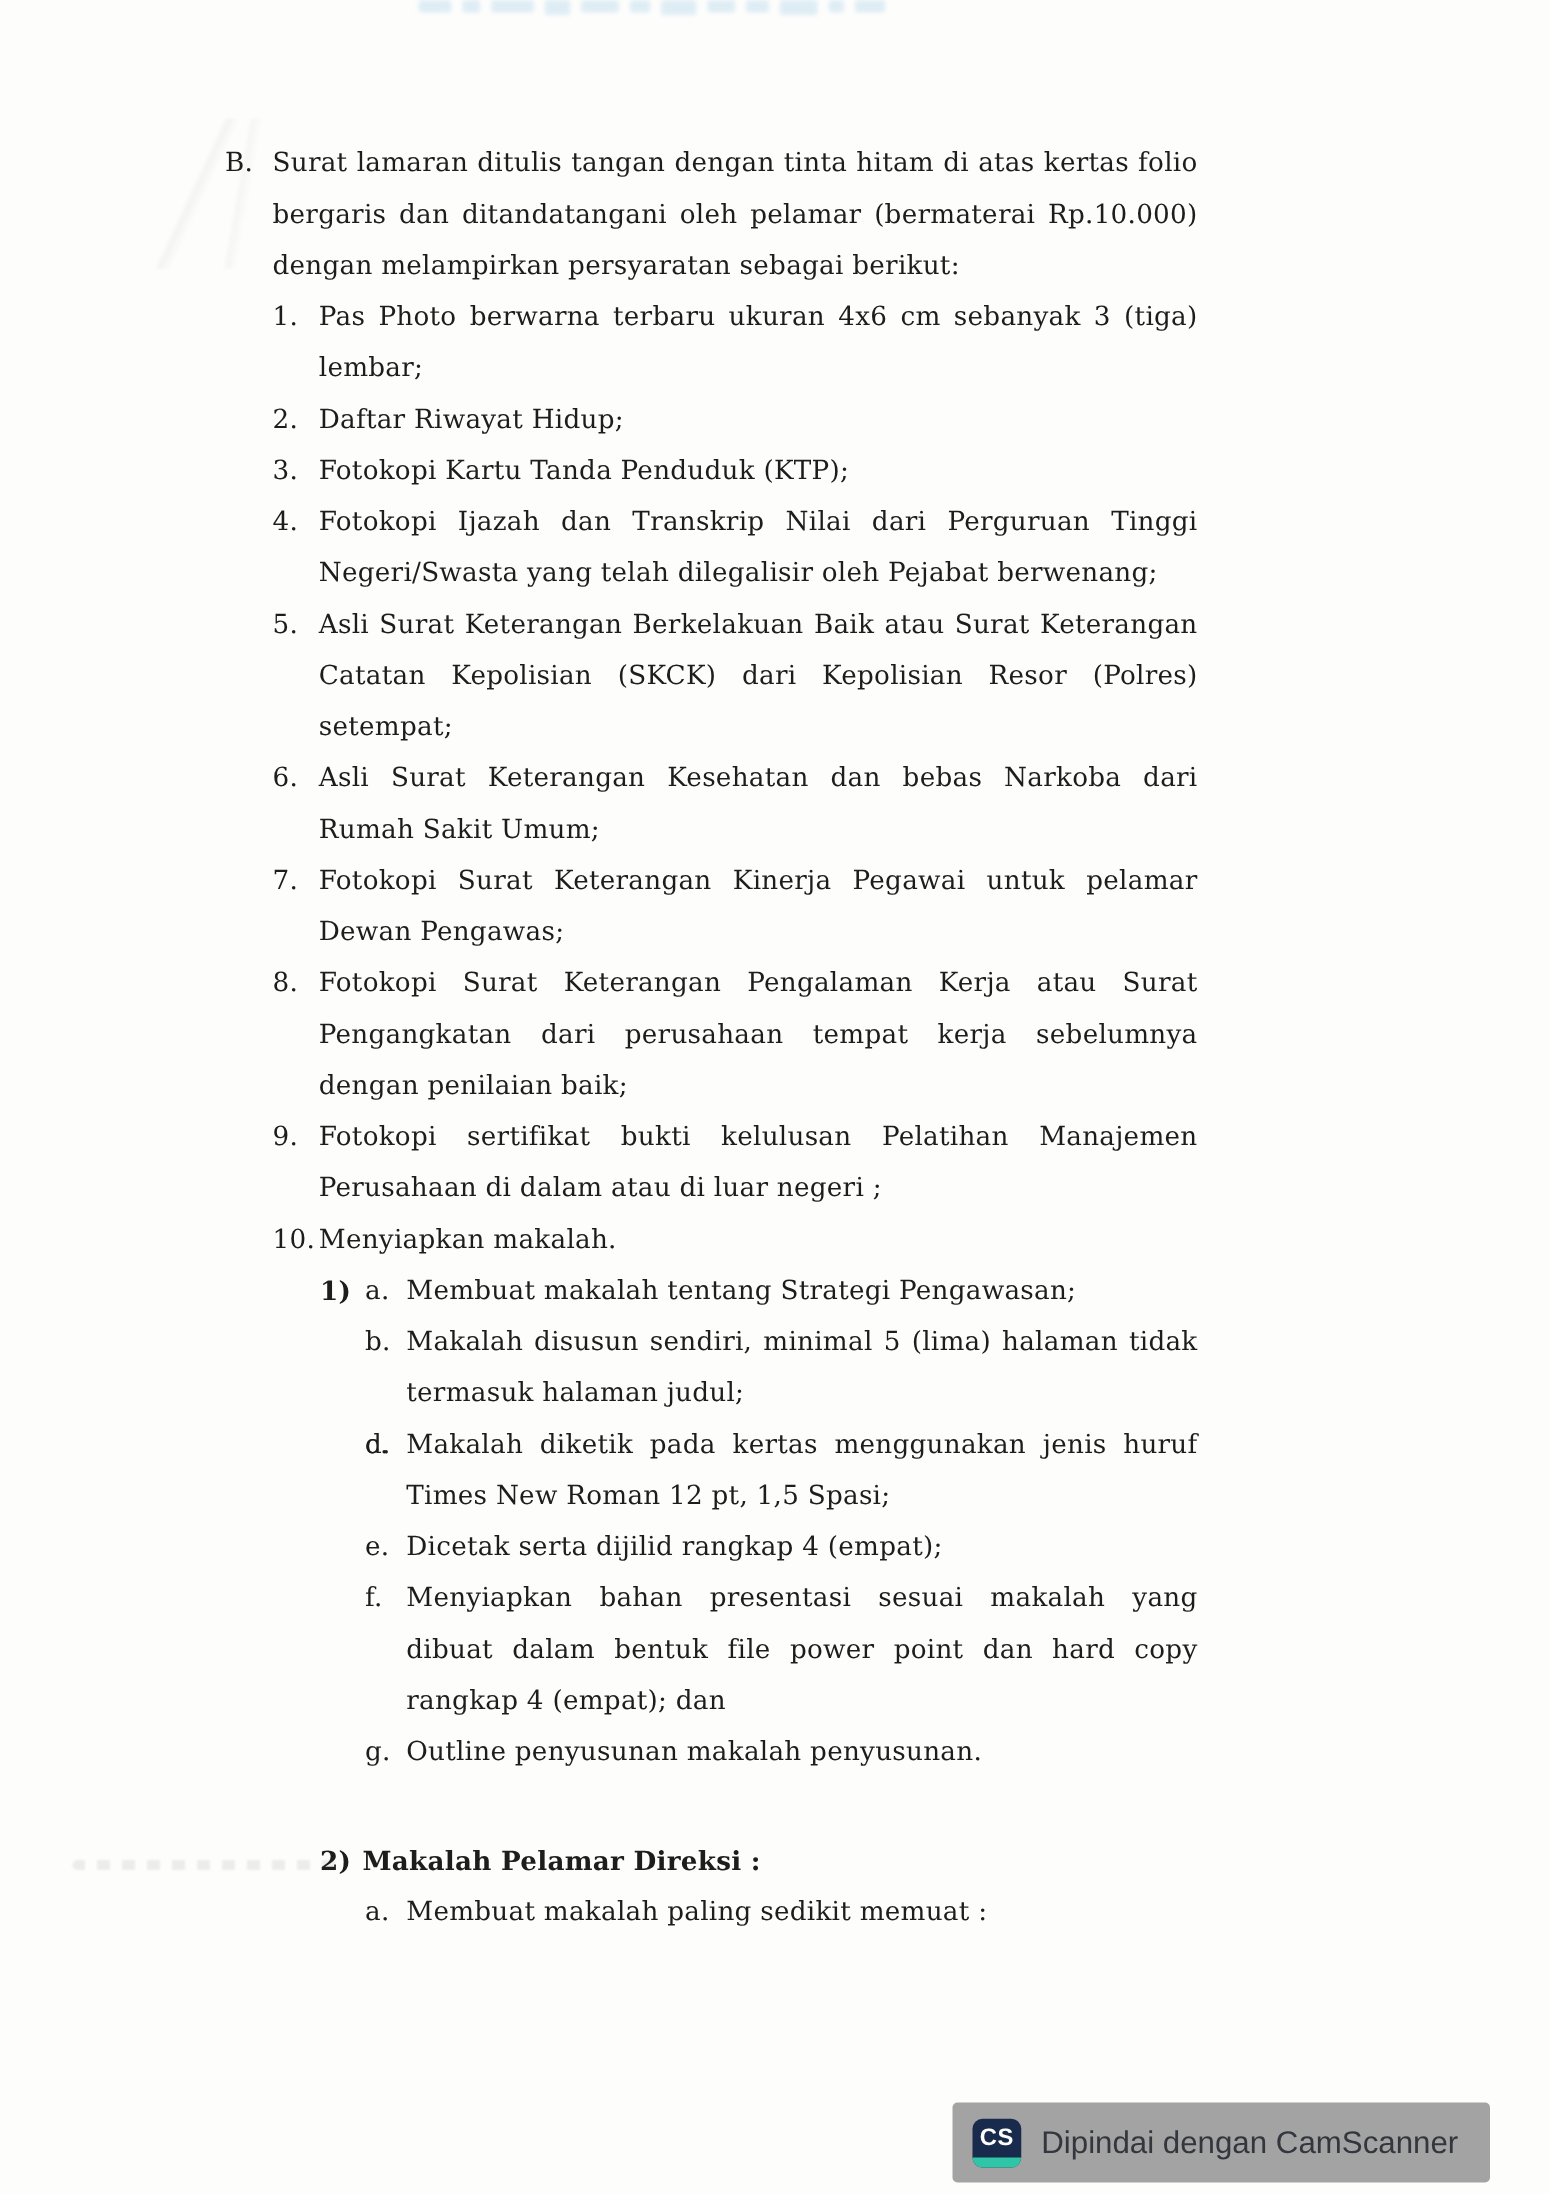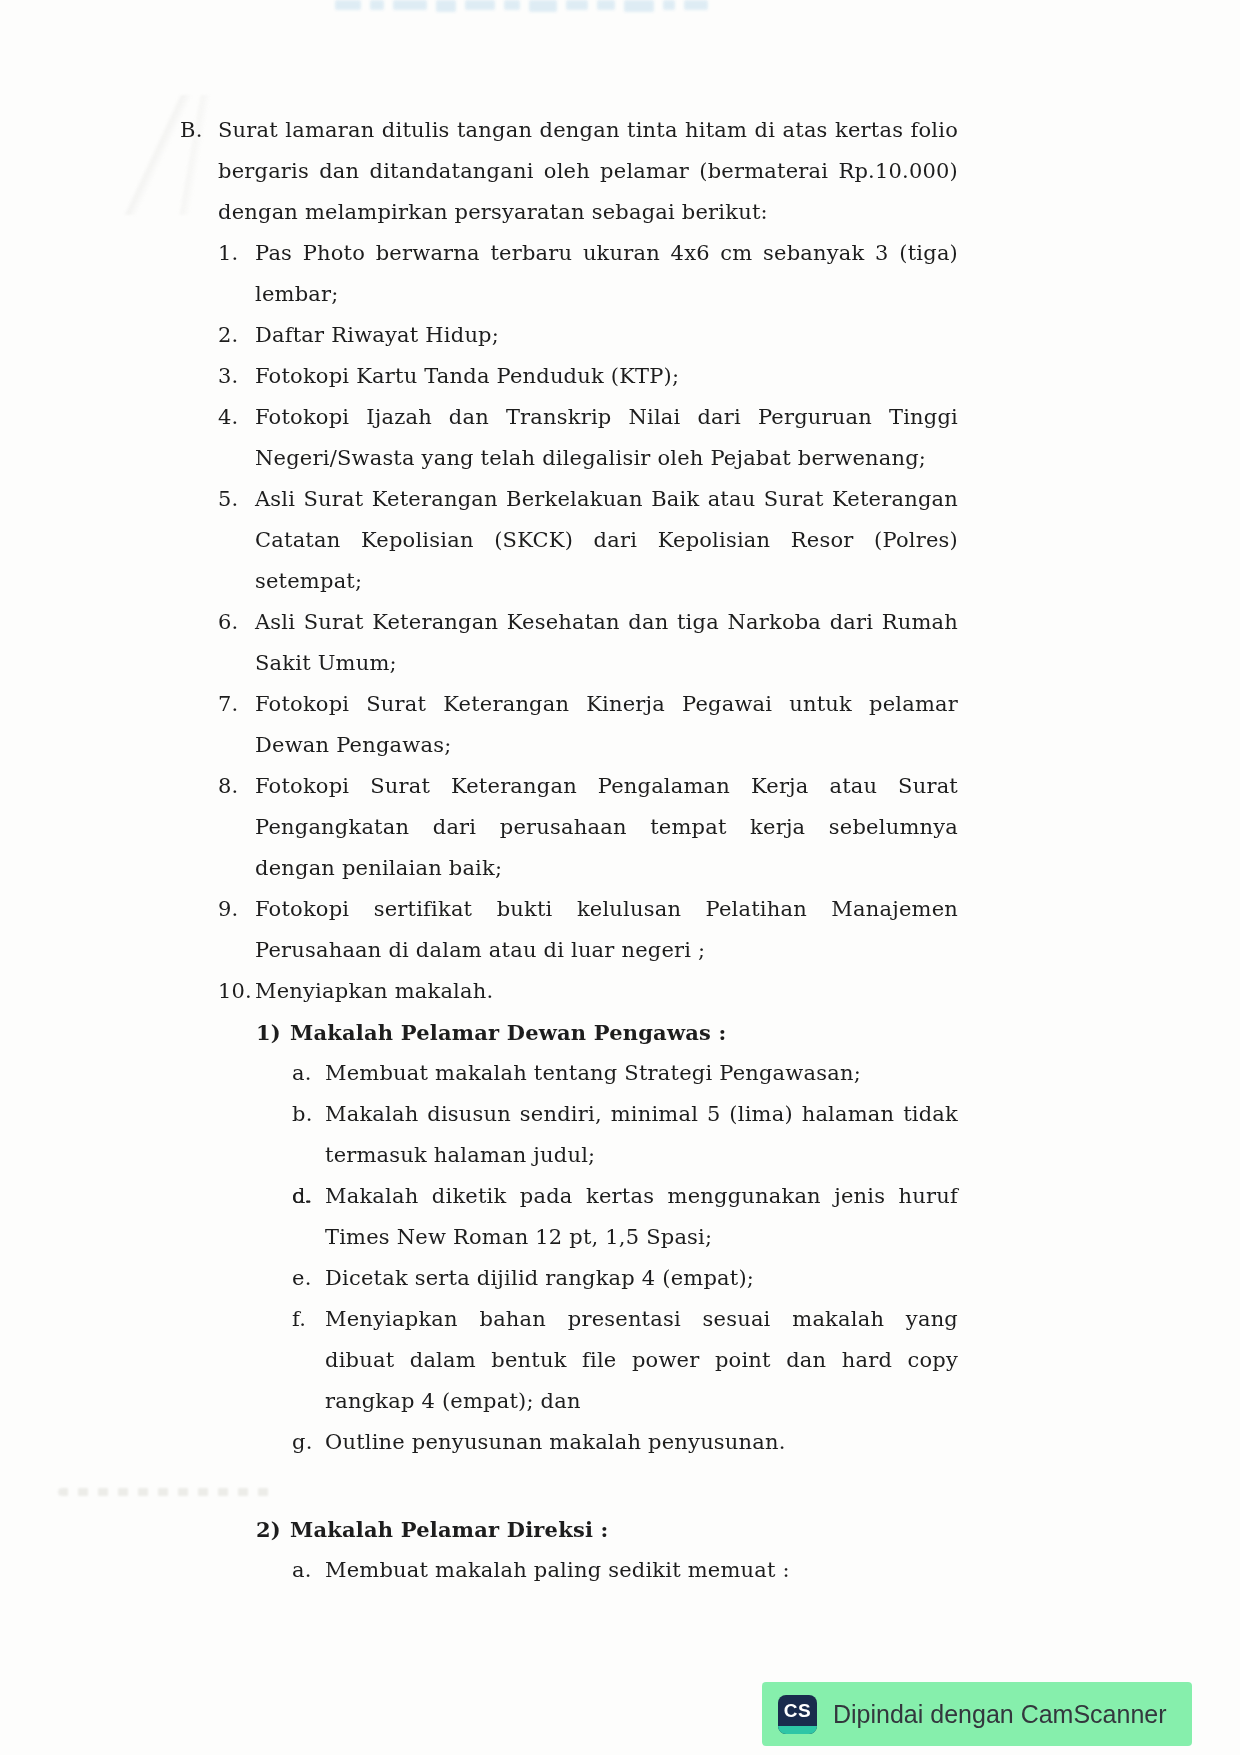--- a/index.html
+++ b/index.html
@@ -56,21 +56,21 @@
   .sub-head .num { position: absolute; left: 76px; top: 0; }
 
   .point { position: relative; padding-left: 145px; }
   .point .letter { position: absolute; left: 112px; top: 0; }
 
   .sub2 { margin-top: 46px; }
 
   
   .cs-bar {
     position: absolute; left: 762px; top: 1682px; width: 430px; height: 64px;
-    background: #86efac; border-radius: 4px;
+    background: #a3a3a3; border-radius: 4px;
     display: flex; align-items: center; padding-left: 16px; box-sizing: border-box;
     font-family: "Liberation Sans", sans-serif;
   }
   .cs-badge {
     position: relative; width: 39px; height: 39px; border-radius: 8px;
     background: #192b4d; flex: 0 0 auto;
     display: flex; align-items: center; justify-content: center;
   }
   .cs-badge-text {
     color: #ffffff; font-weight: bold; font-size: 19px; letter-spacing: .5px;
@@ -124,42 +124,41 @@
   <div class="req jtext">
     <span class="num">4.</span>
     <span>Fotokopi Ijazah dan Transkrip Nilai dari Perguruan Tinggi Negeri/Swasta yang telah dilegalisir oleh Pejabat berwenang;</span>
   </div>
   <div class="req jtext">
     <span class="num">5.</span>
     <span>Asli Surat Keterangan Berkelakuan Baik atau Surat Keterangan Catatan Kepolisian (SKCK) dari Kepolisian Resor (Polres) setempat;</span>
   </div>
   <div class="req jtext">
     <span class="num">6.</span>
-    <span>Asli Surat Keterangan Kesehatan dan tiga Narkoba dari Rumah Sakit Umum;</span>
+    <span>Asli Surat Keterangan Kesehatan dan bebas Narkoba dari Rumah Sakit Umum;</span>
   </div>
   <div class="req jtext">
     <span class="num">7.</span>
     <span>Fotokopi Surat Keterangan Kinerja Pegawai  untuk pelamar Dewan Pengawas;</span>
   </div>
   <div class="req jtext">
     <span class="num">8.</span>
     <span>Fotokopi Surat Keterangan Pengalaman Kerja atau Surat Pengangkatan dari perusahaan tempat kerja sebelumnya dengan penilaian baik;</span>
   </div>
   <div class="req jtext">
     <span class="num">9.</span>
     <span>Fotokopi sertifikat bukti kelulusan Pelatihan Manajemen Perusahaan di dalam atau di luar negeri ;</span>
   </div>
   <div class="req">
     <span class="num">10.</span>
     <span>Menyiapkan makalah.</span>
   </div>
 
   <div class="sub-head">
     <span class="num">1)</span>
-    <span>Makalah Pelamar Dewan Pengawas :</span>
   </div>
 
   <div class="point">
     <span class="letter">a.</span>
     <span>Membuat makalah tentang Strategi Pengawasan;</span>
   </div>
   <div class="point jtext">
     <span class="letter">b.</span>
     <span>Makalah disusun sendiri, minimal 5 (lima) halaman tidak termasuk halaman judul;</span>
   </div>

